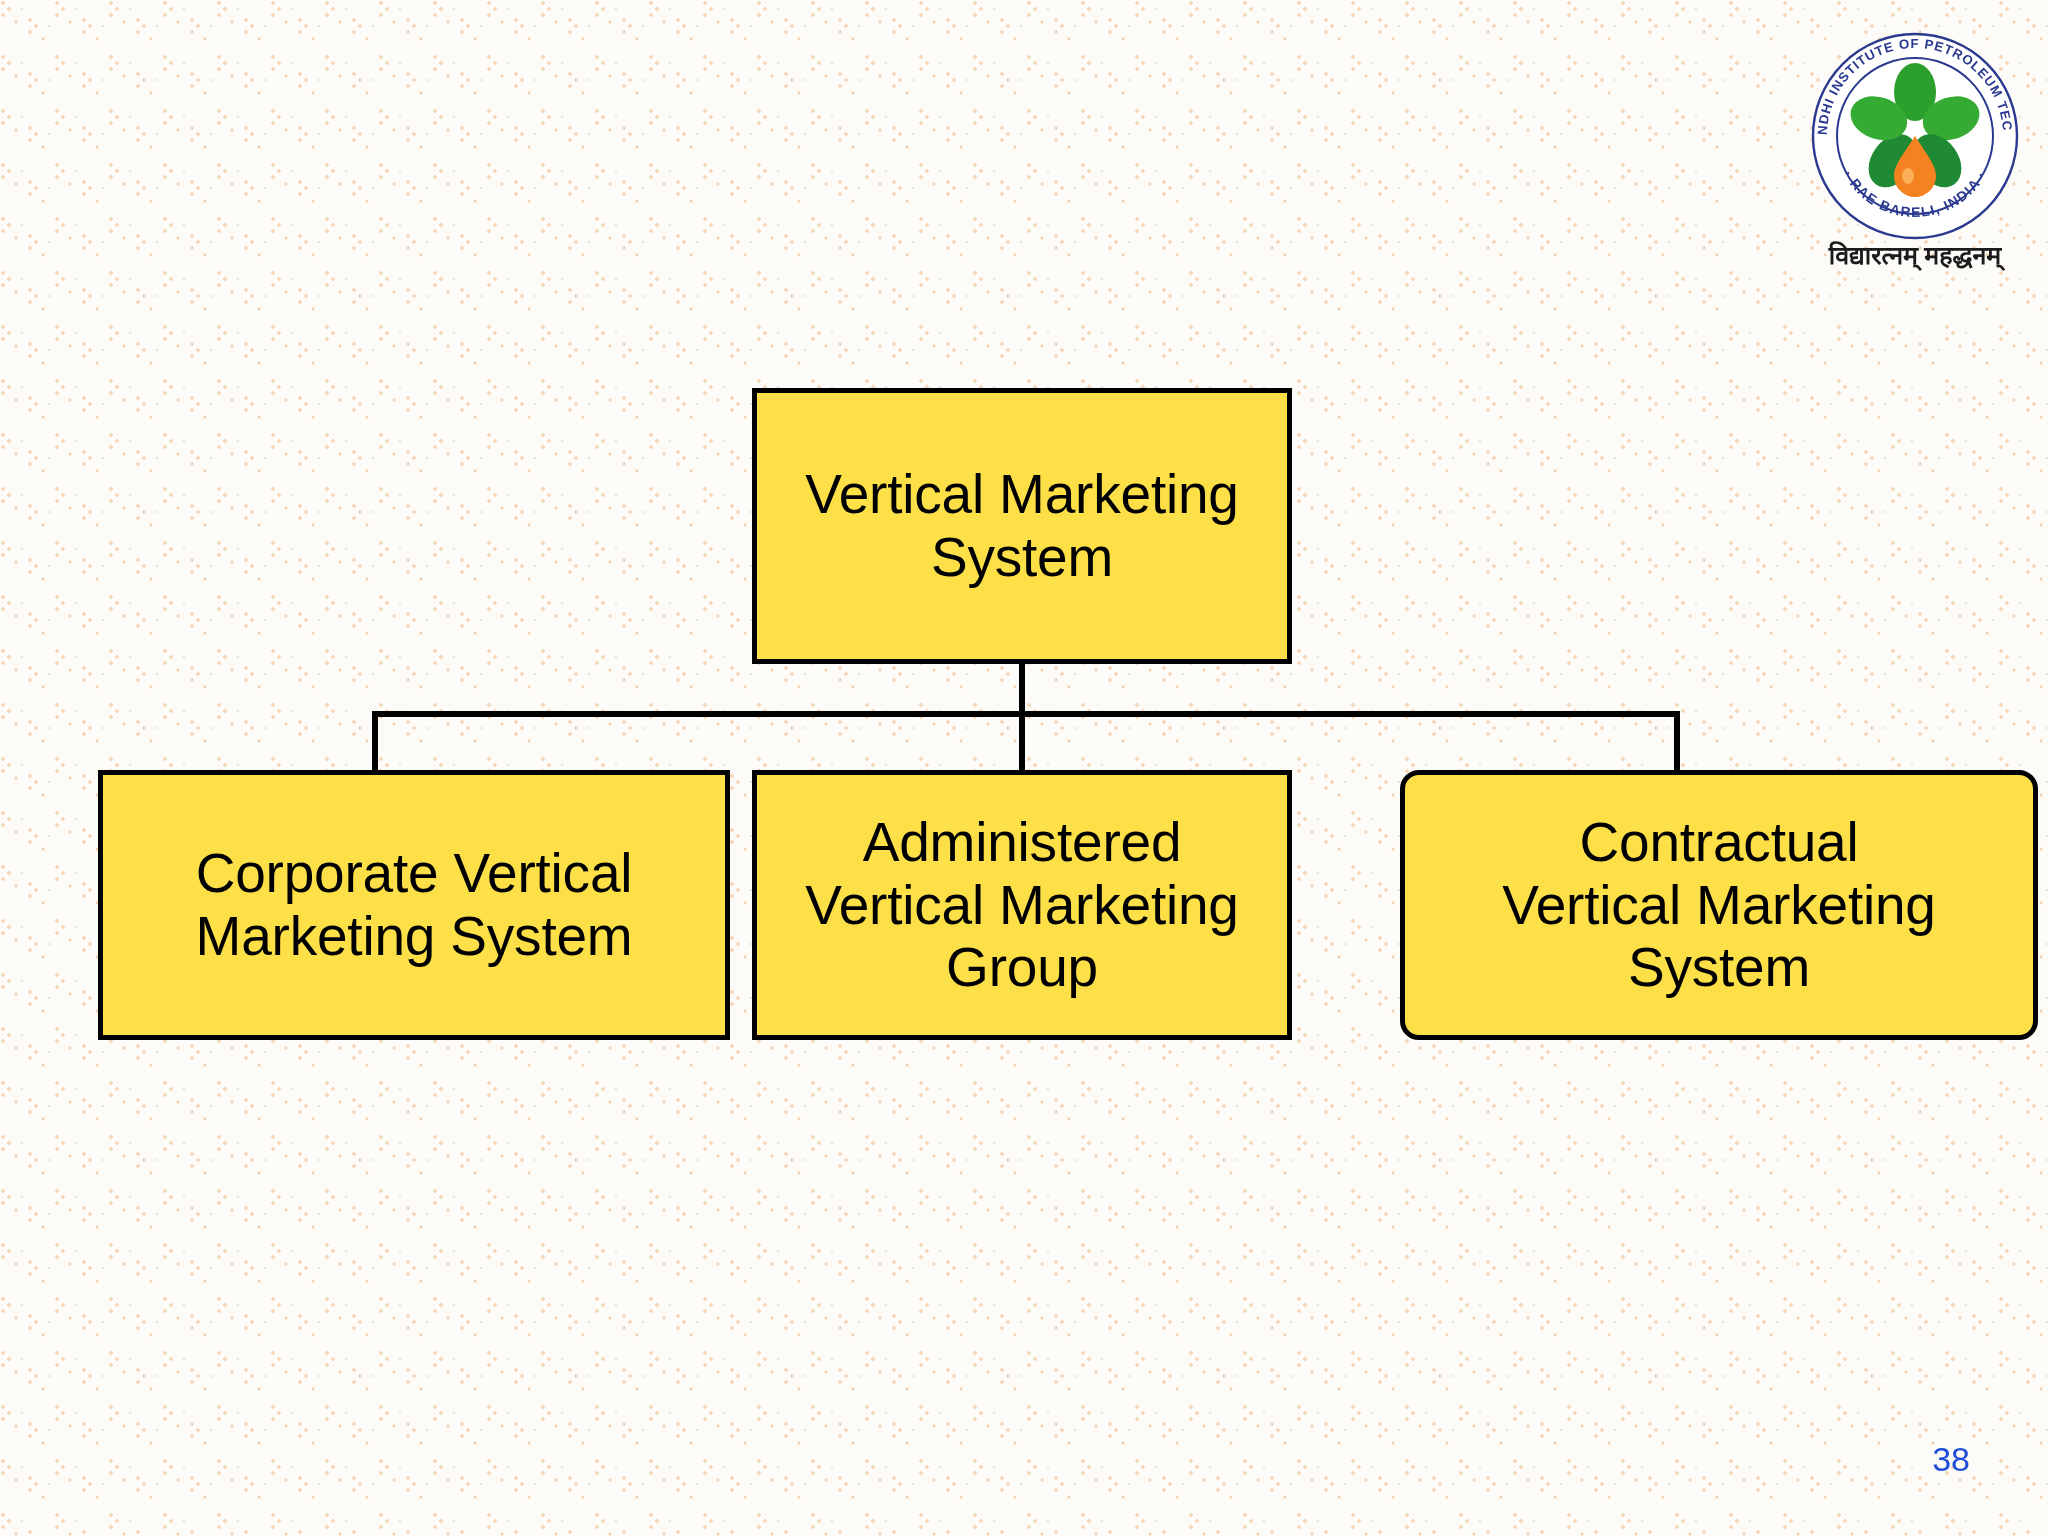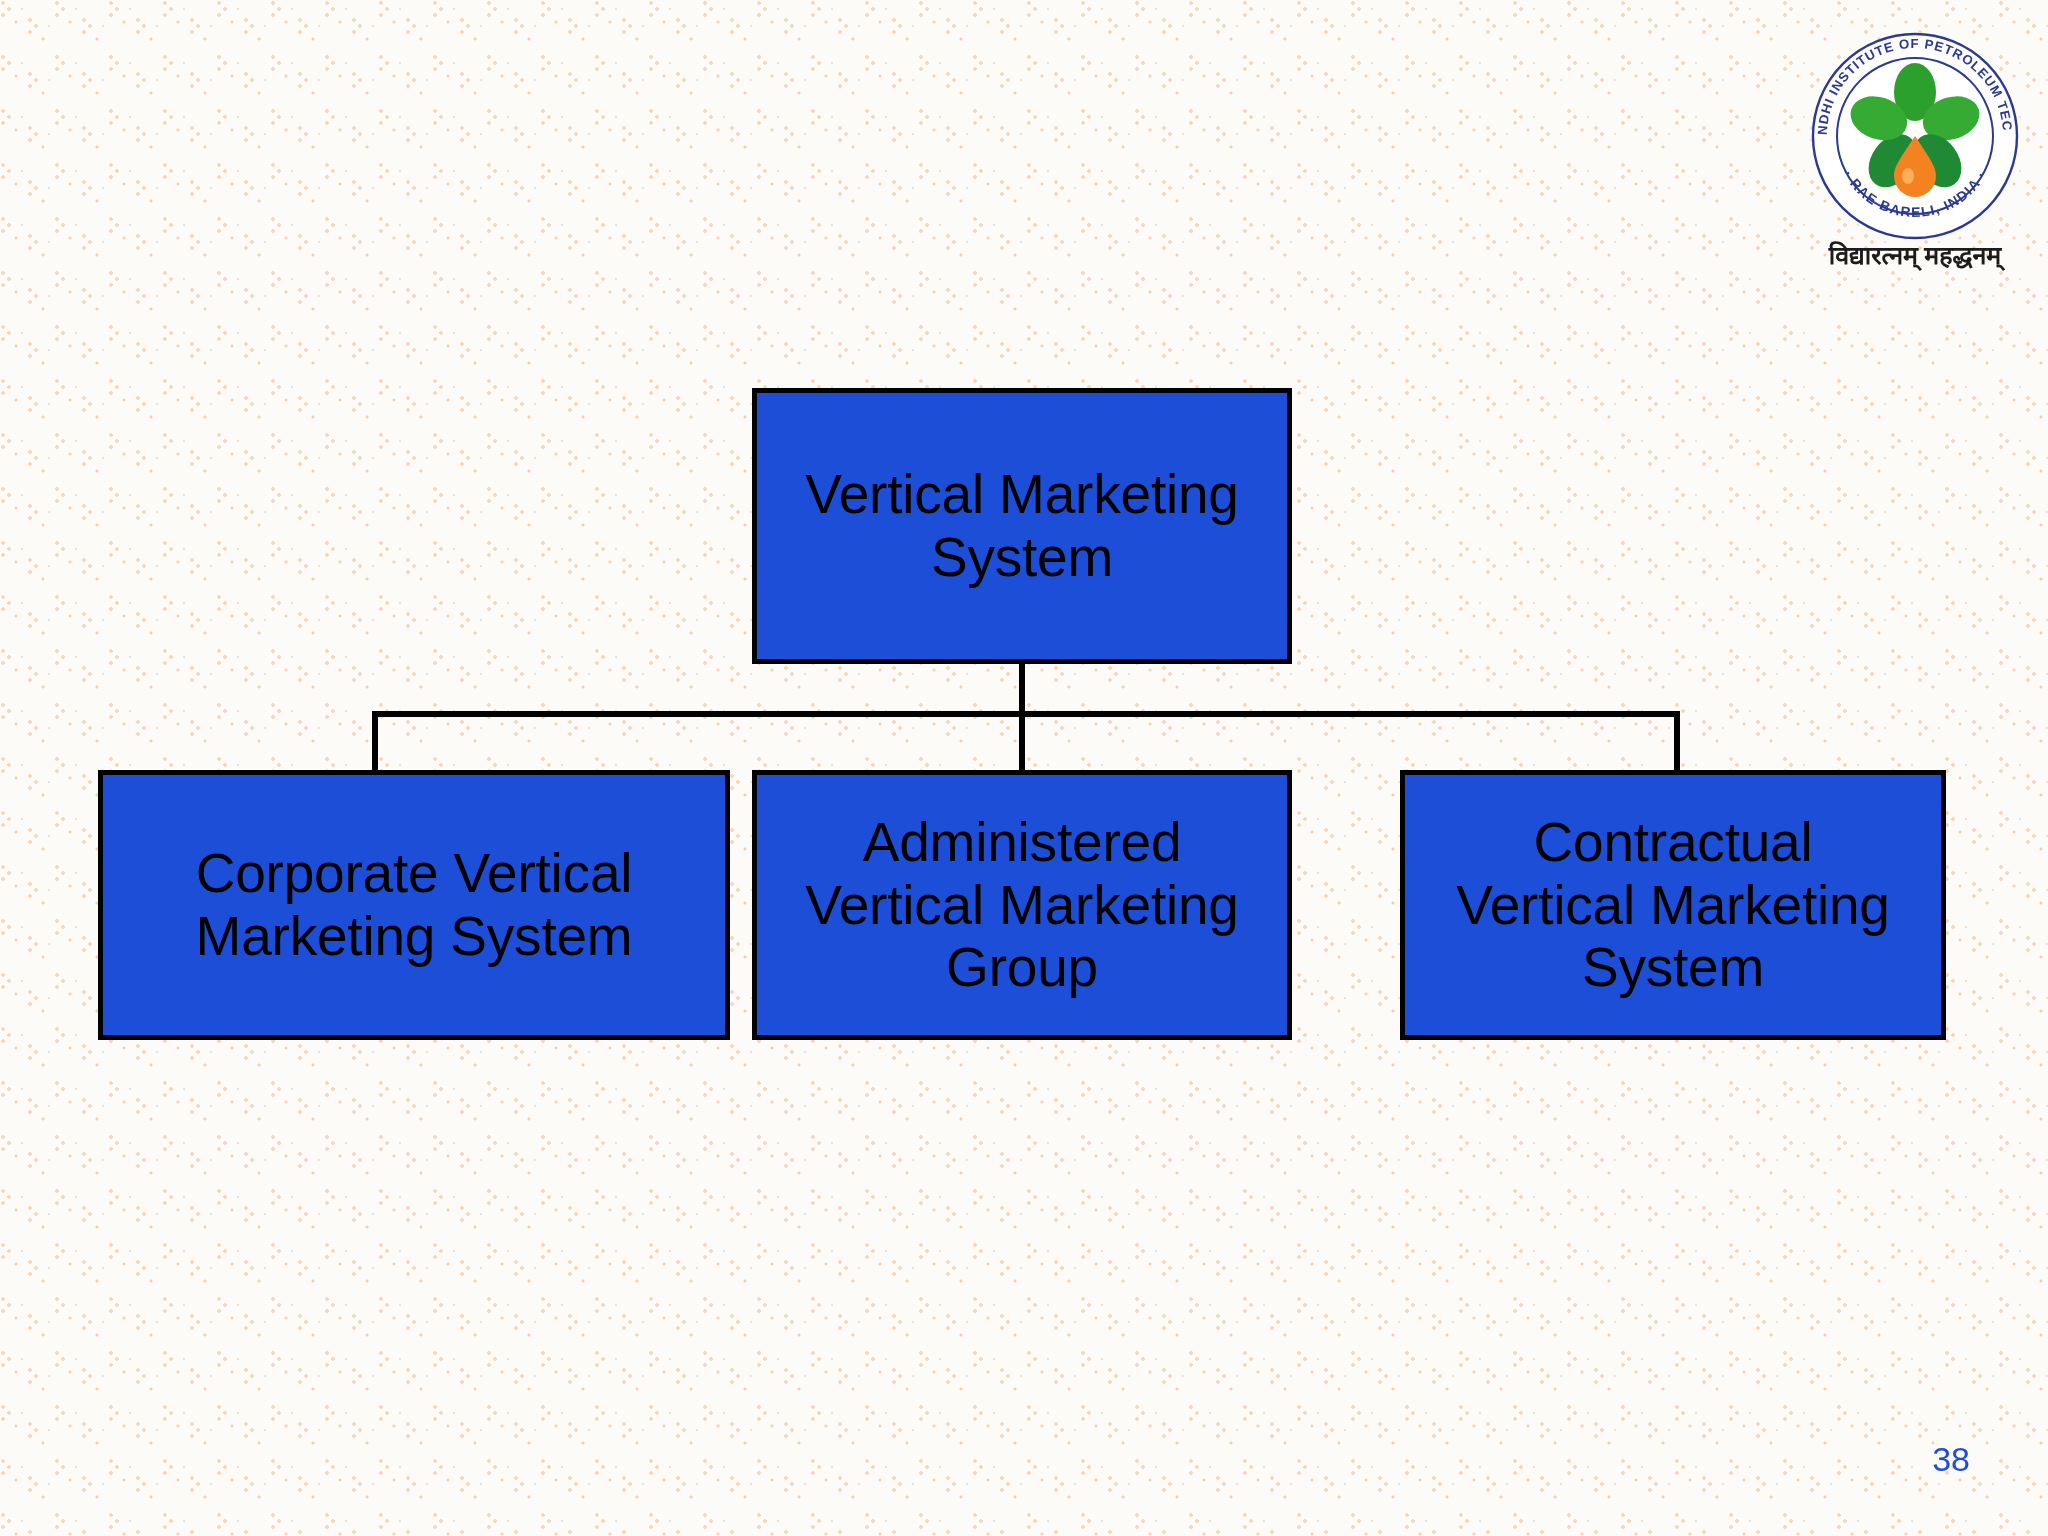--- a/index.html
+++ b/index.html
@@ -59,21 +59,21 @@
 
   
   #chart {
     position: absolute;
     inset: 0;
   }
   .node {
     position: absolute;
     box-sizing: border-box;
     border: 5px solid #000000;
-    background: #1d4ed8;
+    background: #fde047;
     display: flex;
     align-items: center;
     justify-content: center;
     text-align: center;
     color: #000000;
     line-height: 1.14;
     font-weight: 400;
     letter-spacing: -0.2px;
     white-space: pre-line;
     overflow: visible;
@@ -88,22 +88,23 @@
     width: 632px; height: 270px;
     font-size: 55px;
   }
   #node-administered {
     left: 752px; top: 770px;
     width: 540px; height: 270px;
     font-size: 55px;
   }
   #node-contractual {
     left: 1400px; top: 770px;
-    width: 546px; height: 270px;
-    font-size: 55px;
+    width: 638px; height: 270px;
+    font-size: 55px;
+    border-radius: 19px;
   }
 
   
   .conn {
     position: absolute;
     background: #000000;
   }
   #conn-stem      { left: 1019px; top: 663px;  width: 6px;   height: 54px; }
   #conn-bus       { left: 372px;  top: 711px;  width: 1308px; height: 6px; }
   #conn-drop-left { left: 372px;  top: 711px;  width: 6px;   height: 62px; }

